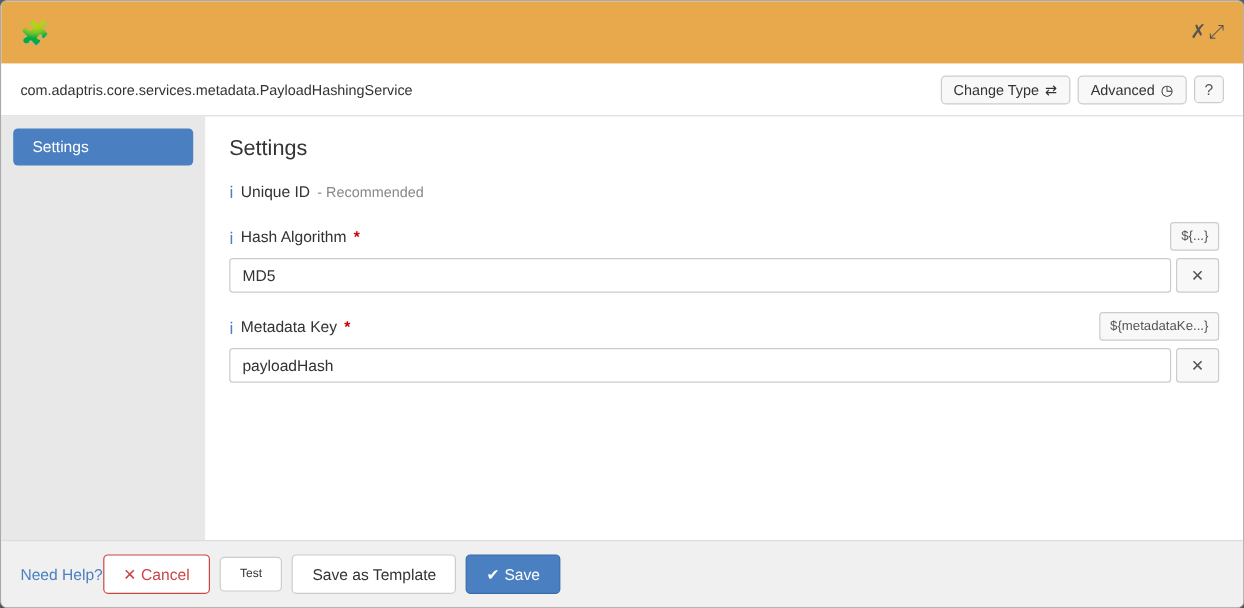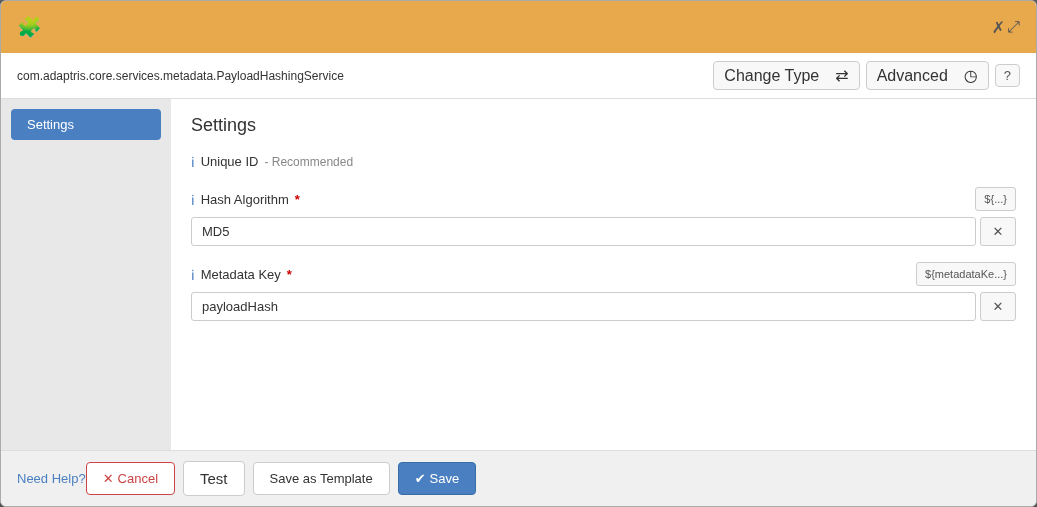--- a/index.html
+++ b/index.html
@@ -69,25 +69,25 @@
       display: flex;
       gap: 6px;
       align-items: center;
     }
     .btn-toolbar {
       border: 1px solid #ccc;
       background: #f8f8f8;
       padding: 4px 10px;
       border-radius: 4px;
       cursor: pointer;
-      font-size: 16px;
-      color: #333;
-      display: flex;
-      align-items: center;
-      gap: 16px;
+      font-size: 12px;
+      color: #333;
+      display: flex;
+      align-items: center;
+      gap: 5px;
       white-space: nowrap;
     }
     .btn-help {
       border: 1px solid #ccc;
       background: #f8f8f8;
       padding: 3px 8px;
       border-radius: 4px;
       cursor: pointer;
       font-size: 13px;
       color: #555;
@@ -218,21 +218,21 @@
       align-items: center;
       gap: 4px;
     }
     .btn-test {
       border: 1px solid #ccc;
       background: #fff;
       color: #333;
       padding: 8px 16px;
       border-radius: 4px;
       cursor: pointer;
-      font-size: 15px;
+      font-size: 10px;
     }
     .btn-save-template {
       border: 1px solid #ccc;
       background: #fff;
       color: #333;
       padding: 8px 16px;
       border-radius: 4px;
       cursor: pointer;
       font-size: 13px;
     }

